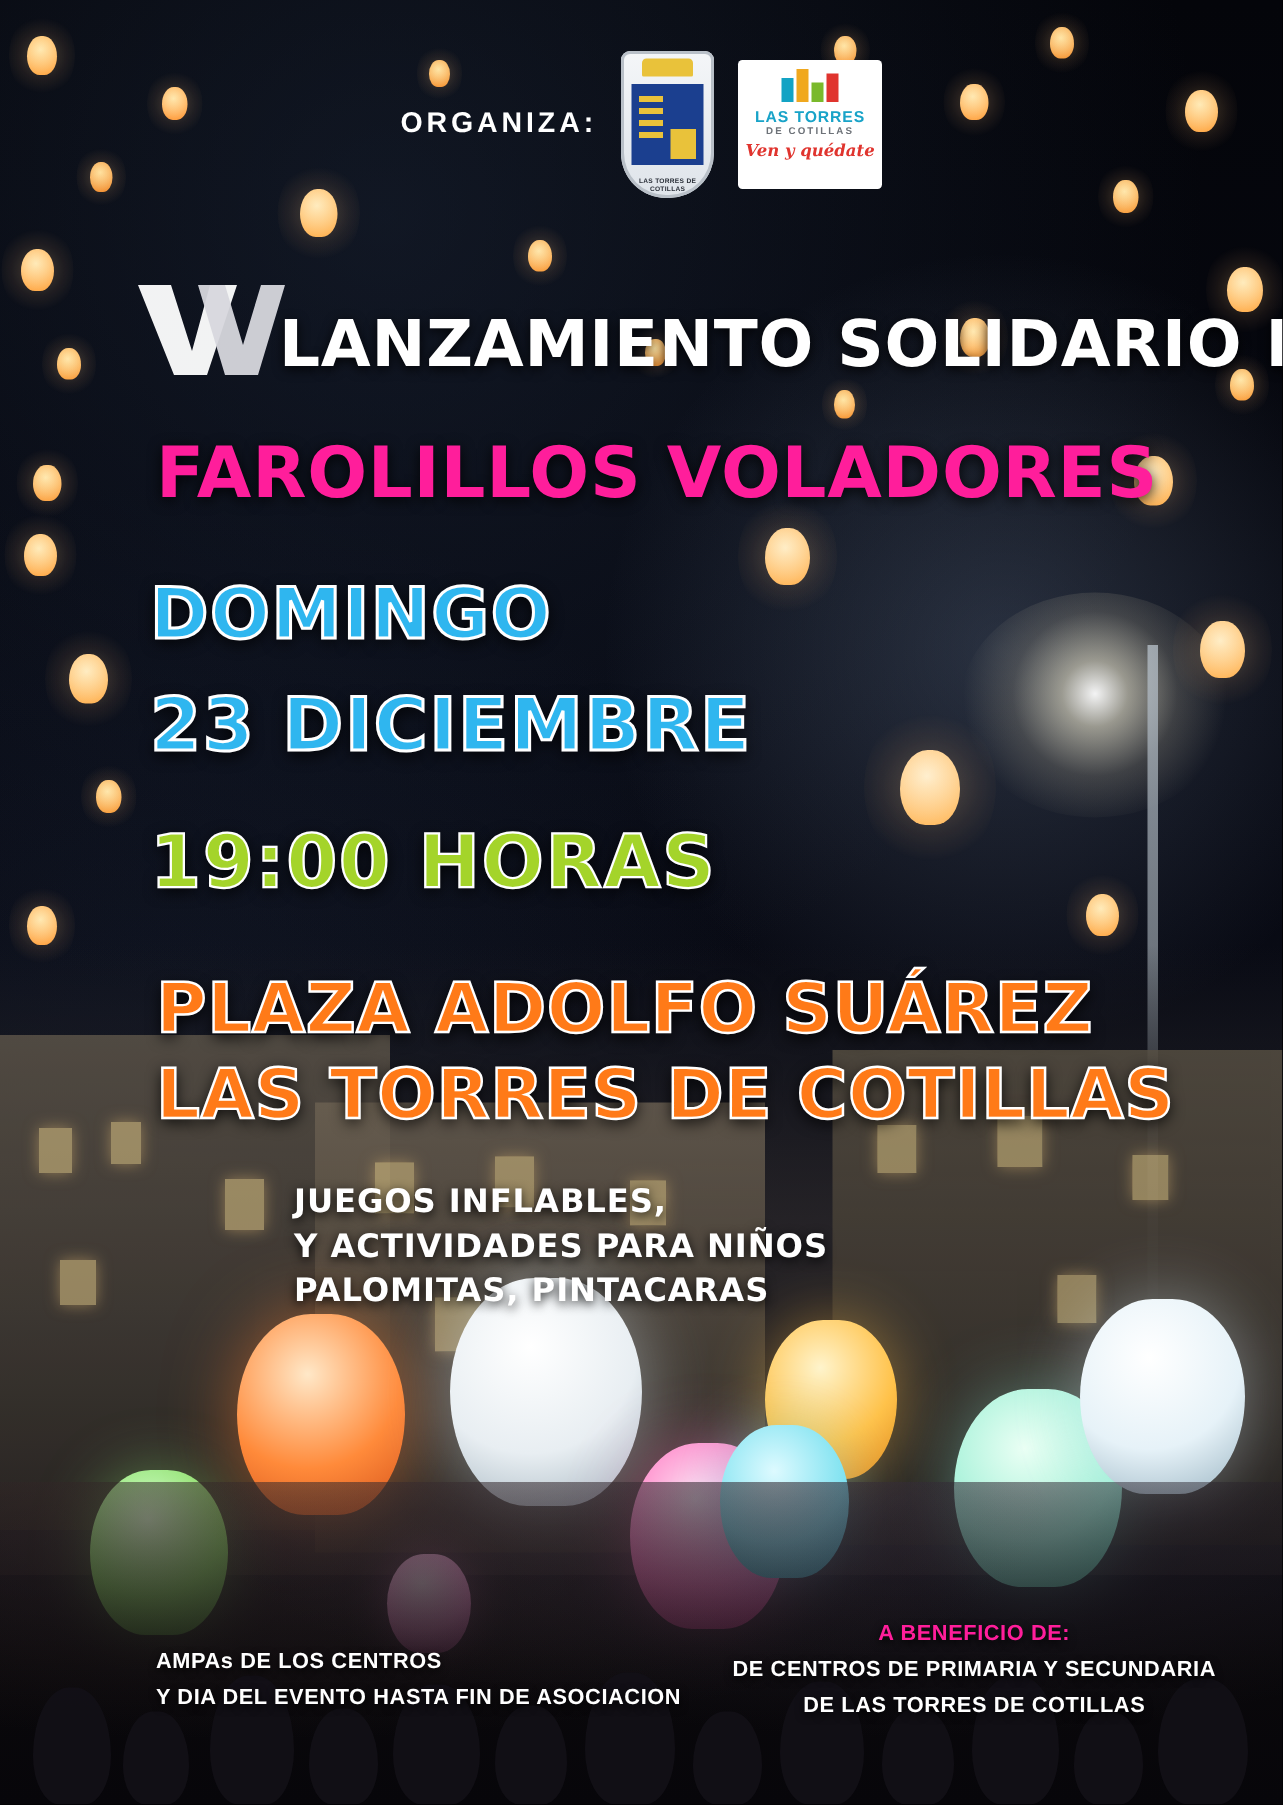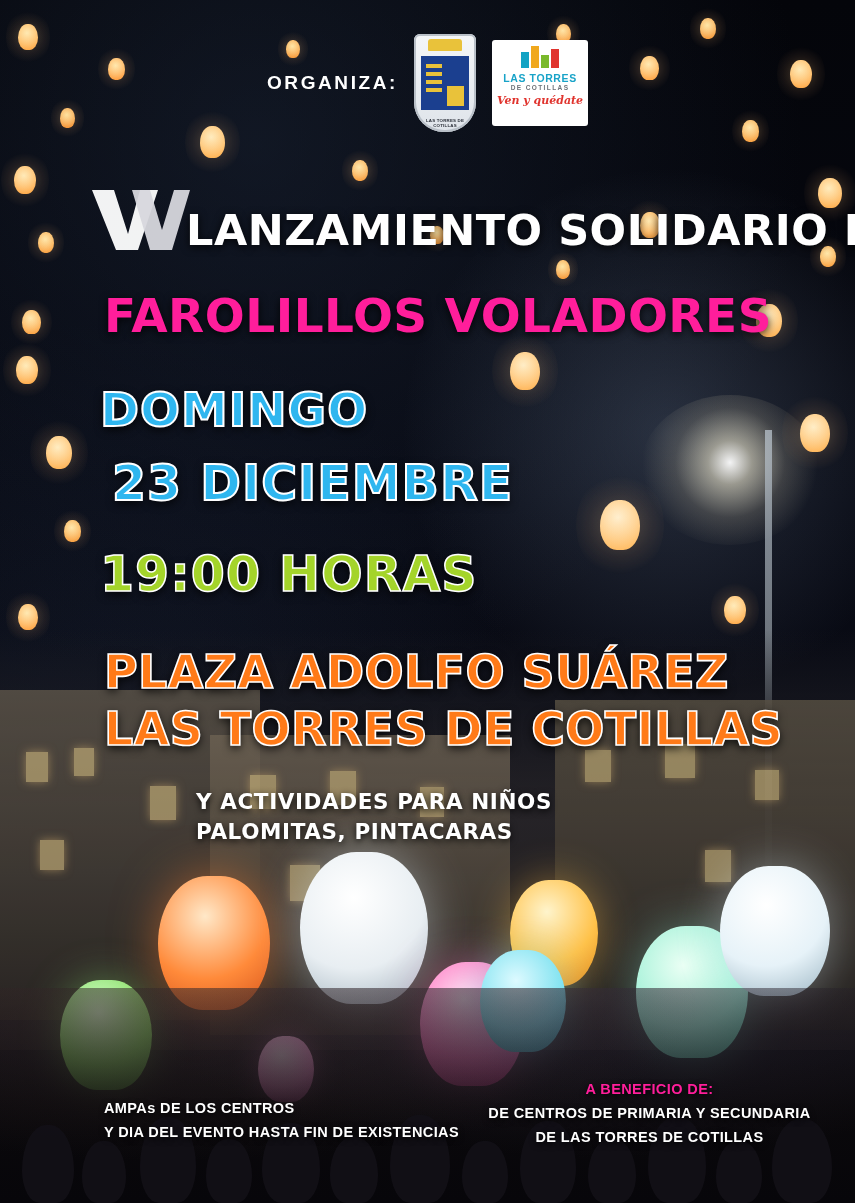--- a/index.html
+++ b/index.html
@@ -256,21 +256,20 @@
     position: absolute;
     left: 100px; top: 455px;
     color: #2fb6ef;
     font-size: 49px;
     font-weight: bold;
     letter-spacing: 1px;
     font-family: "DejaVu Sans", sans-serif;
     -webkit-text-stroke: 2px #ffffff;
     text-shadow: 0 3px 10px rgba(0,0,0,.9);
     white-space: nowrap;
-    margin-left: 12px;
   }
   .t-hour {
     position: absolute;
     left: 100px; top: 546px;
     color: #a4d42a;
     font-size: 49px;
     font-weight: bold;
     letter-spacing: 1px;
     font-family: "DejaVu Sans", sans-serif;
     -webkit-text-stroke: 1.5px #ffffff;
@@ -493,27 +492,28 @@
   </div>
 
   <div class="t-dom">DOMINGO</div>
   <div class="t-date">23 DICIEMBRE</div>
   <div class="t-hour">19:00 HORAS</div>
   <div class="t-place1">PLAZA ADOLFO SUÁREZ</div>
   <div class="t-place2">LAS TORRES DE COTILLAS</div>
 
 
   <div class="extras">
+    <div>JUEGOS INFLABLES,</div>
     <div>Y ACTIVIDADES PARA NIÑOS</div>
     <div>PALOMITAS, PINTACARAS</div>
   </div>
 
   <div class="sales">
     <div>AMPAs DE LOS CENTROS</div>
-    <div>Y DIA DEL EVENTO HASTA FIN DE EXISTENCIAS</div>
+    <div>Y DIA DEL EVENTO HASTA FIN DE ASOCIACION</div>
   </div>
 
   <div class="benefit">
     <div class="hd">A BENEFICIO DE:</div>
     <div>DE CENTROS DE PRIMARIA Y SECUNDARIA</div>
     <div>DE LAS TORRES DE COTILLAS</div>
   </div>
 
 </div>
 

